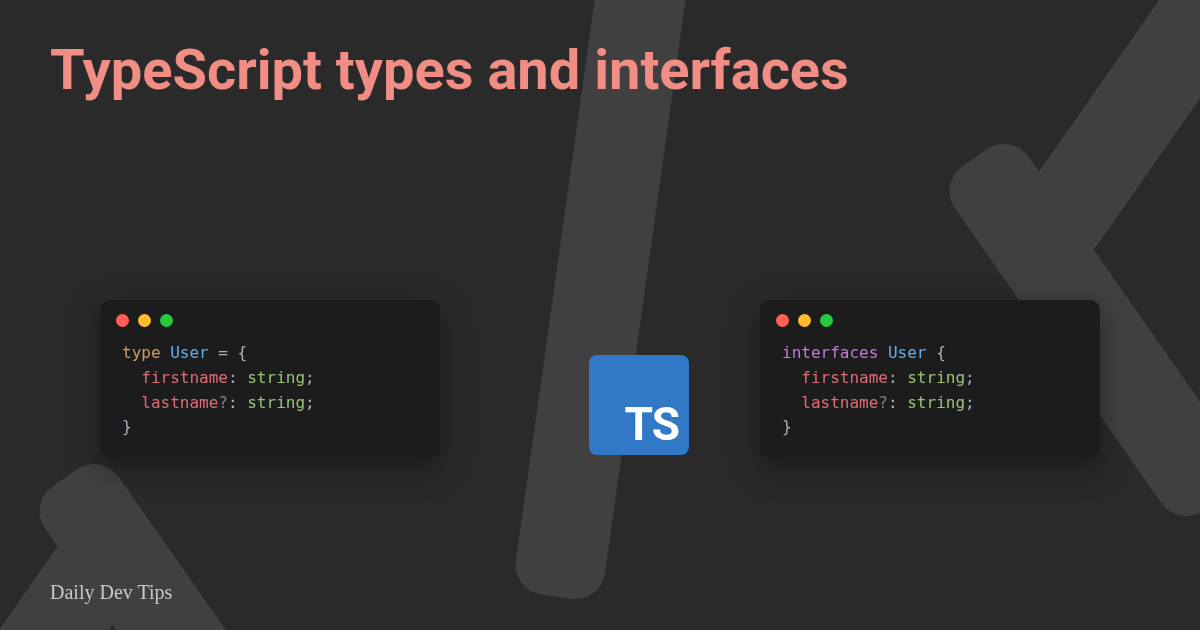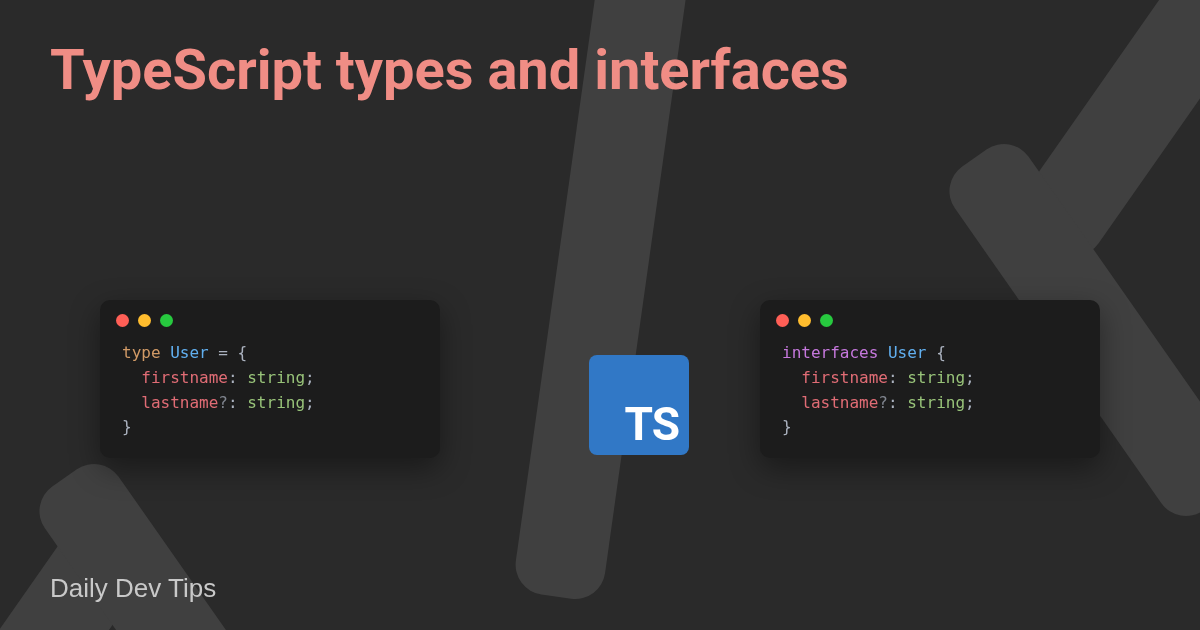--- a/index.html
+++ b/index.html
@@ -83,23 +83,23 @@
     justify-content: flex-end;
     padding: 0 10px 4px 0;
     letter-spacing: -1px;
     margin-left: 39px;
   }
 
   .footer {
     position: absolute;
     bottom: 26px;
     left: 50px;
-    font-size: 26px;
+    font-size: 20px;
     color: #c9c9c9;
-    font-family: Liberation Sans, sans-serif;
+    font-family: Liberation Serif, serif;
   }
 </style>
 </head>
 <body>
 
 <div class="bg-bar bar1"></div>
 <div class="bg-bar bar2"></div>
 <div class="bg-bar bar3"></div>
 <div class="bg-bar bar4"></div>
 <div class="bg-bar bar5"></div>

